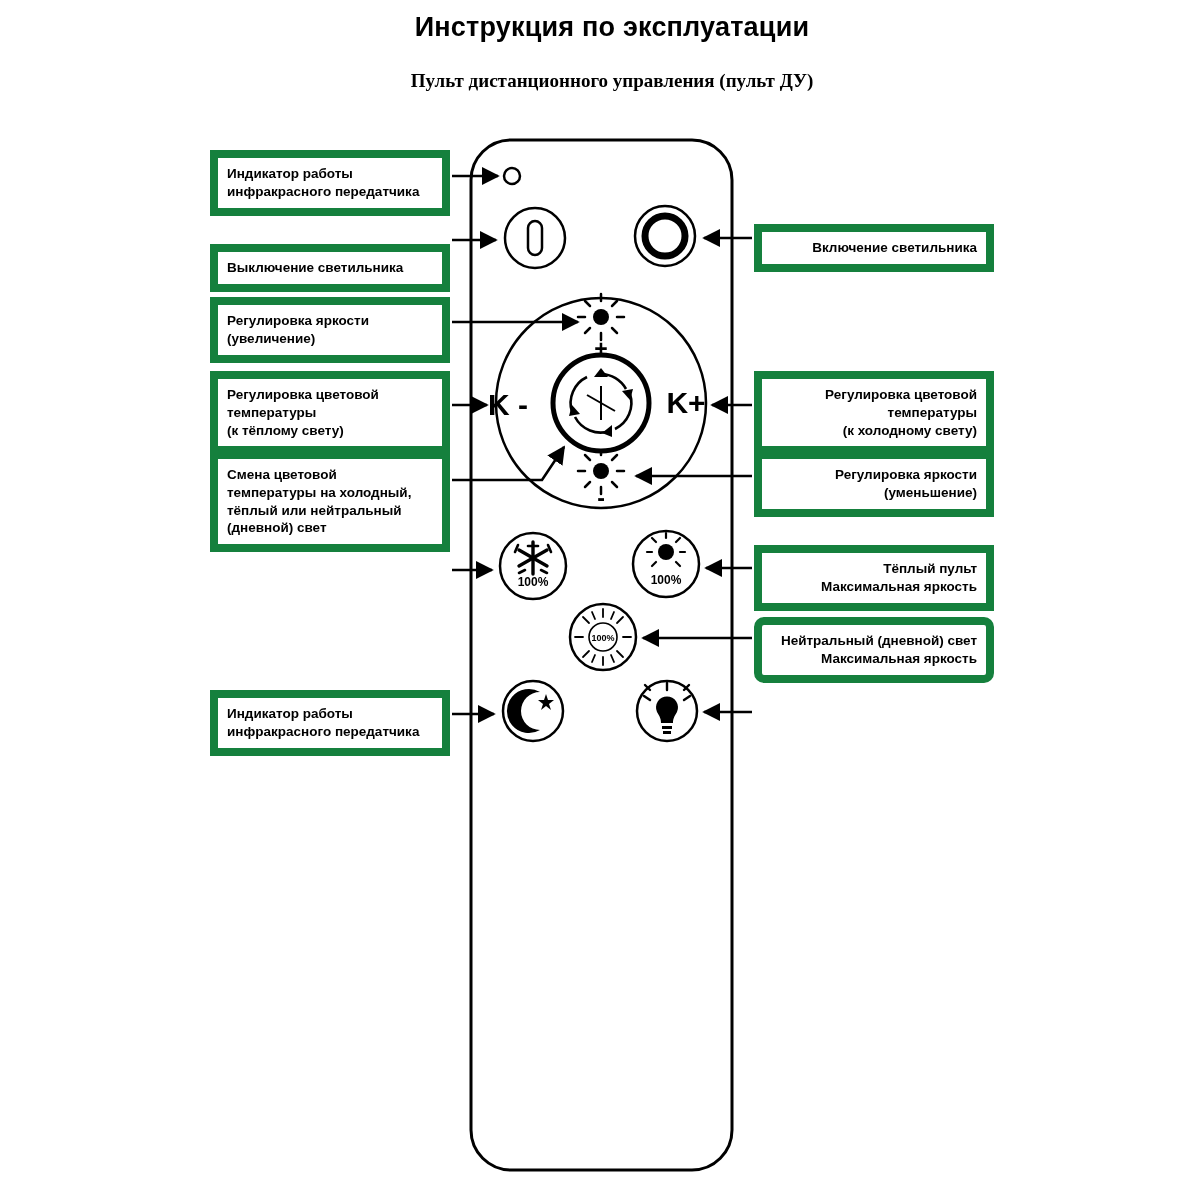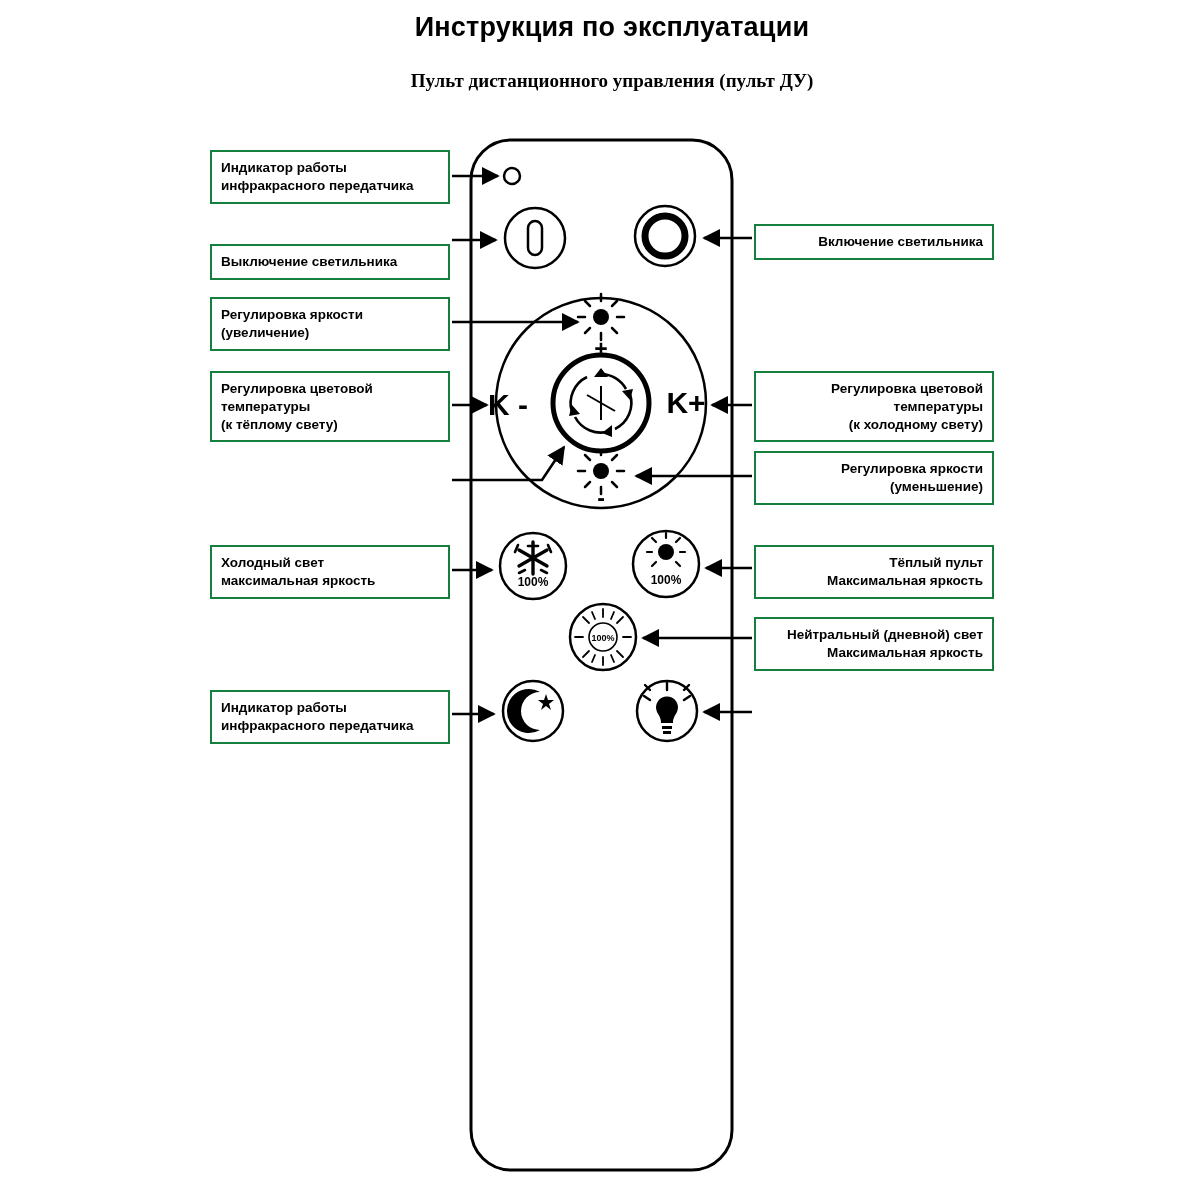--- a/index.html
+++ b/index.html
@@ -33,21 +33,21 @@
     letter-spacing: 0.2px;
   }
   #sub-title {
     top: 70px;
     font-size: 19px;
     font-family: Liberation Serif, serif;
   }
   
   .callout {
     position: absolute;
-    border: 2px solid #15803d;
+    border: 8px solid #15803d;
     background: #fff;
     box-sizing: border-box;
     font-size: 13.5px;
     font-weight: bold;
     line-height: 1.32;
     padding: 7px 9px;
     white-space: pre-line;
   }
   .callout.left { text-align: left; }
   .callout.right { text-align: right; padding-left: 14px; }
@@ -232,29 +232,31 @@
   </svg>
 
   <div class="callout left" style="left:198px; top:150px; width:240px;">Индикатор работы
 инфракрасного передатчика</div>
   <div class="callout left" style="left:198px; top:224px; width:240px;margin-top:20px;">Выключение светильника</div>
   <div class="callout left" style="left:198px; top:297px; width:240px;">Регулировка яркости
 (увеличение)</div>
   <div class="callout left" style="left:198px; top:371px; width:240px;">Регулировка цветовой
 температуры
 (к тёплому свету)</div>
-  <div class="callout left" style="left:198px; top:545px; width:240px;">Холодный свет
-максимальная яркость</div>
+  <div class="callout left" style="left:198px; top:451px; width:240px;">Смена цветовой
+температуры на холодный,
+тёплый или нейтральный
+(дневной) свет</div>
   <div class="callout left" style="left:198px; top:690px; width:240px;">Индикатор работы
 инфракрасного передатчика</div>
 
   <div class="callout right" style="left:742px; top:224px; width:240px;">Включение светильника</div>
   <div class="callout right" style="left:742px; top:371px; width:240px;">Регулировка цветовой
 температуры
 (к холодному свету)</div>
   <div class="callout right" style="left:742px; top:451px; width:240px;">Регулировка яркости
 (уменьшение)</div>
   <div class="callout right" style="left:742px; top:545px; width:240px;">Тёплый пульт
 Максимальная яркость</div>
-  <div class="callout right" style="left:742px; top:617px; width:240px;">Нейтральный (дневной) свет
+  <div class="callout right" style="left:742px; top:617px; width:240px;border-radius:10px;">Нейтральный (дневной) свет
 Максимальная яркость</div>
 
 </div>
 
 </body></html>

